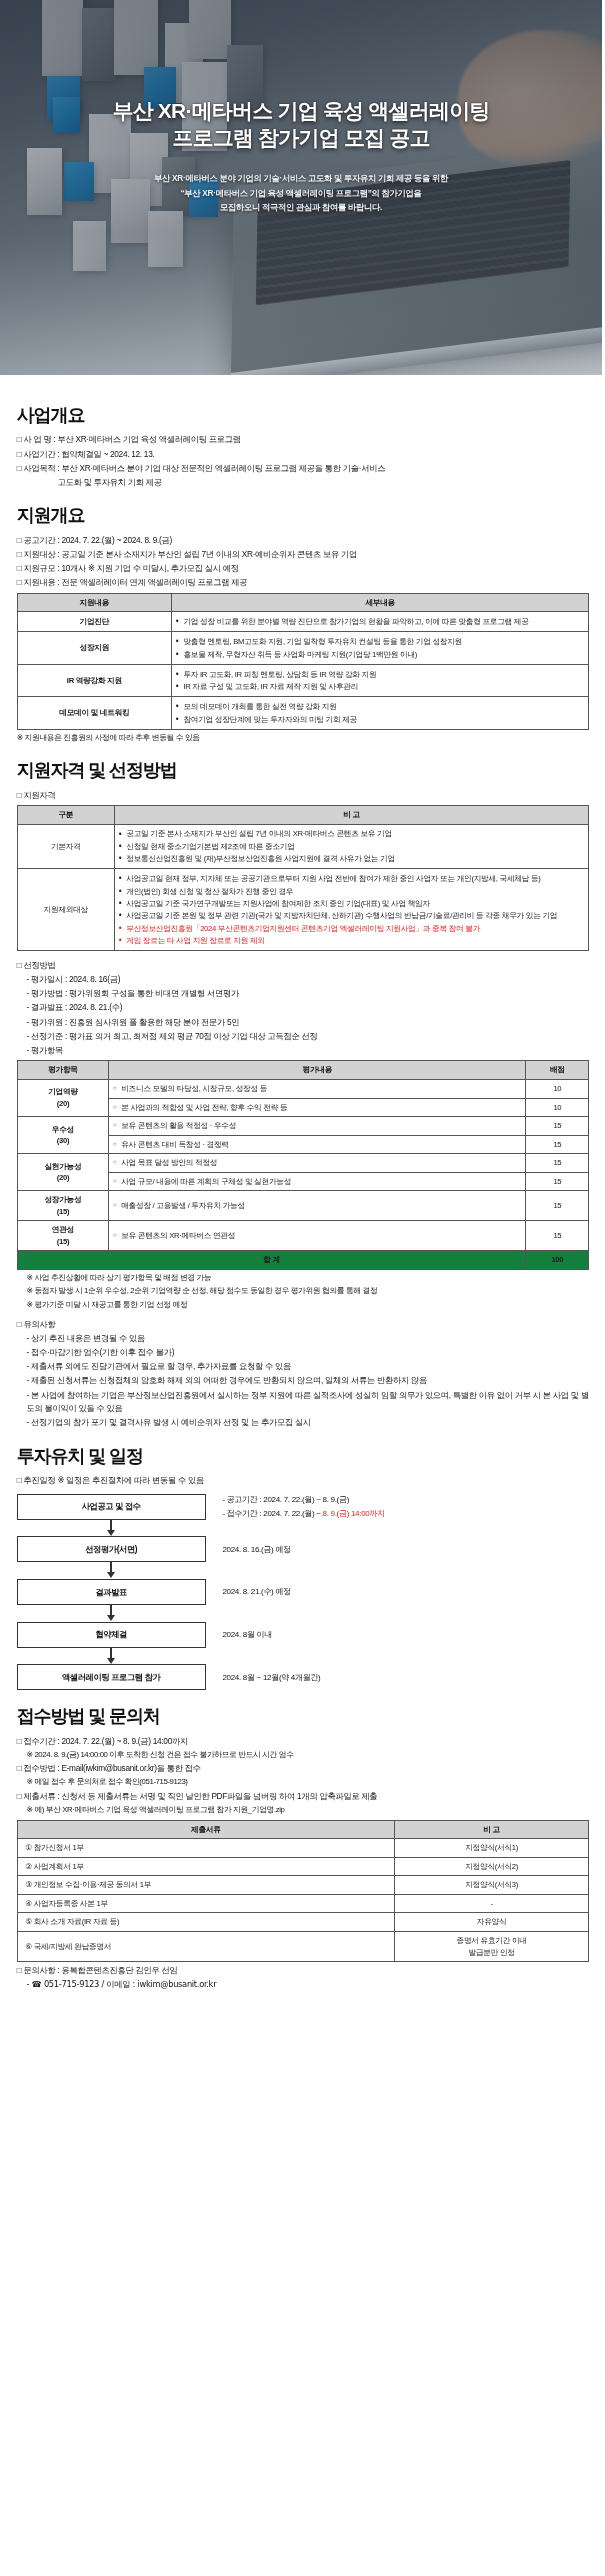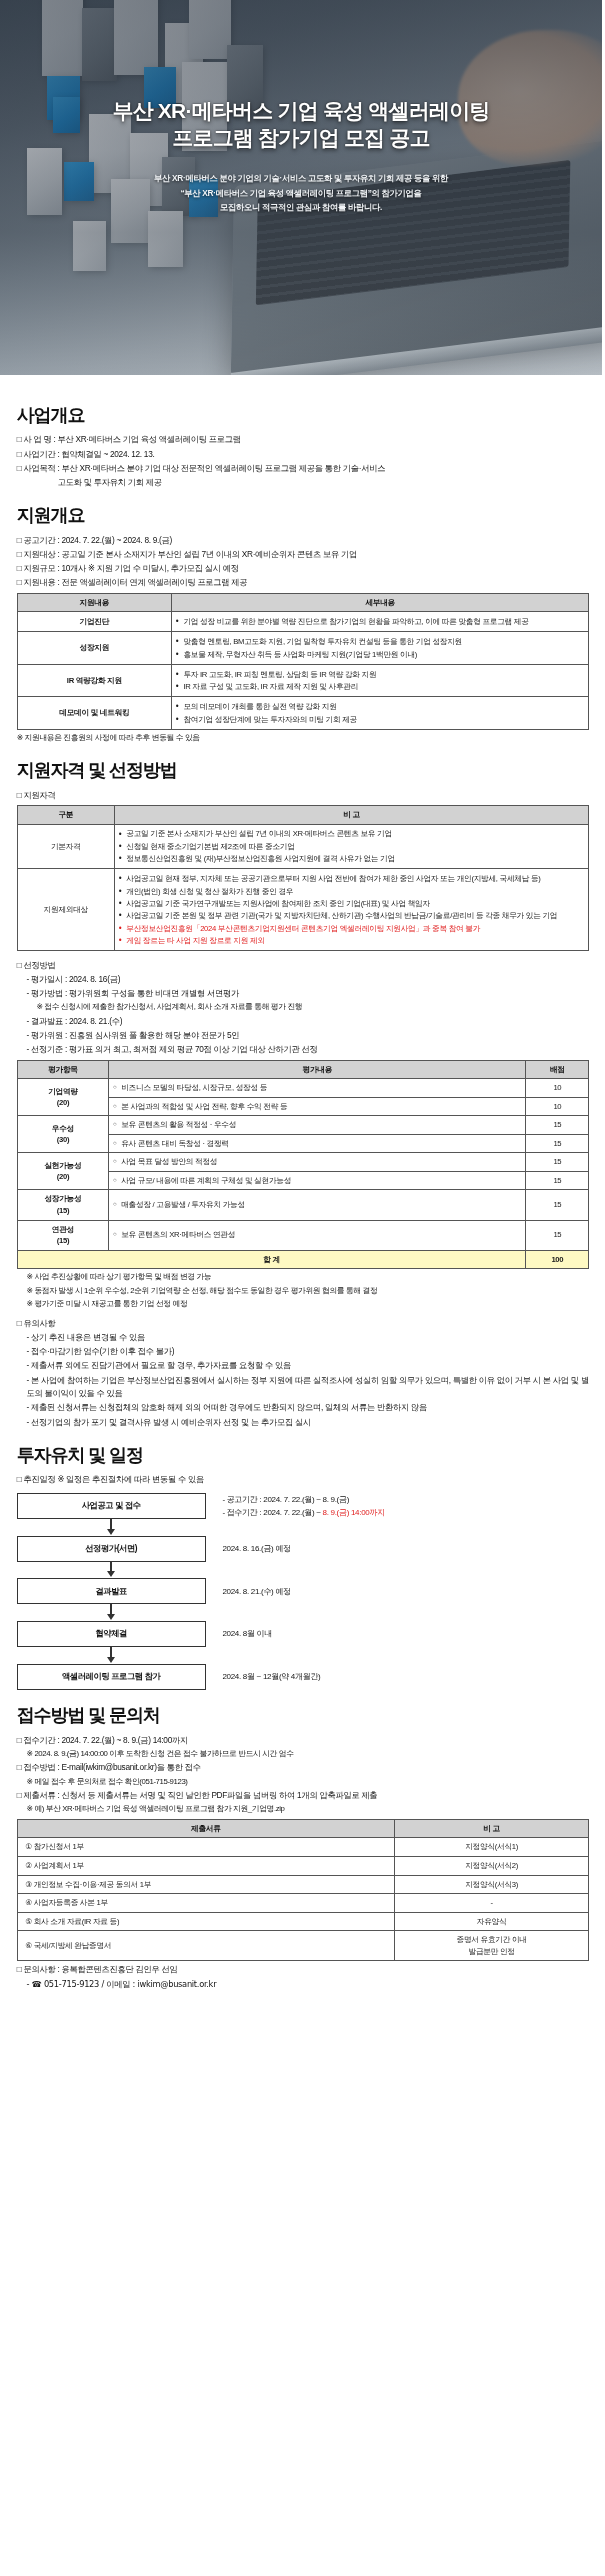--- a/index.html
+++ b/index.html
@@ -123,21 +123,21 @@
   .blist { margin: 0; padding: 0; list-style: none; }
   .blist li { position: relative; padding-left: 7.6px; margin: 0.8px 0; }
   .blist li::before {
     content: "•"; position: absolute; left: 0; top: -0.8px; font-size: 8.3px;
   }
   .olist { margin:0; padding:0; list-style:none; }
   .olist li { position: relative; padding-left: 8.3px; margin: 0; }
   .olist li::before {
     content: "○"; position: absolute; left: 0; top: 0; font-size: 6px; line-height: 1.9;
   }
-  tr.total td { background:#fef9c3; font-weight:800; text-align:center; }
+  tr.total td { background:#15803d; font-weight:800; text-align:center; }
 
   
   .flow { margin: 6px 0 3px 0; }
   .flowrow { display: flex; align-items: center; gap: 0; margin-bottom: 0; }
   .flowbox {
     width: 189px; min-height: 26px;
     border: 1.1px solid #333; background:#fff;
     display:flex; align-items:center; justify-content:center;
     font-size: 8.3px; font-weight: 700; letter-spacing: -0.4px; color:#111;
     padding: 3.8px 4.5px; text-align:center;
@@ -301,24 +301,24 @@
           </ul>
         </td>
       </tr>
     </tbody>
   </table>
 
   <div class="gap6"></div>
   <div class="ln">□ 선정방법</div>
   <div class="ln ind1">- 평가일시 : 2024. 8. 16(금)</div>
   <div class="ln ind1">- 평가방법 : 평가위원회 구성을 통한 비대면 개별형 서면평가</div>
-  <div class="ln ind2 note">※ 접수 신청시에 제출한 참가신청서, 사업계획서, 회사 소개 자료를 통해 평가 진행</div>
   <div class="ln ind1">- 결과발표 : 2024. 8. 21.(수)</div>
   <div class="ln ind1">- 평가위원 : 진흥원 심사위원 풀 활용한 해당 분야 전문가 5인</div>
-  <div class="ln ind1">- 선정기준 : 평가표 의거 최고, 최저점 제외 평균 70점 이상 기업 대상 산하기관 선정</div>
+  <div class="ln ind1">- 선정기준 : 평가표 의거 최고, 최저점 제외 평균 70점 이상 기업 대상 고득점순 선정</div>
+  <div class="ln ind1">- 평가항목</div>
 
   <table class="t">
     <colgroup>
         <col style="width:16%">
         <col style="width:73%">
         <col style="width:11%">
       </colgroup>
     <thead>
       <tr>
         <th>평가항목</th>
@@ -414,22 +414,22 @@
 
   <div class="ln ind1 note wrapok">※ 사업 추진상황에 따라 상기 평가항목 및 배점 변경 가능</div>
   <div class="ln ind1 note wrapok">※ 동점자 발생 시 1순위 우수성, 2순위 기업역량 순 선정, 해당 점수도 동일한 경우 평가위원 협의를 통해 결정</div>
   <div class="ln ind1 note wrapok">※ 평가기준 미달 시 재공고를 통한 기업 선정 예정</div>
 
   <div class="gap6"></div>
   <div class="ln">□ 유의사항</div>
   <div class="ln ind1 wrapok">- 상기 추진 내용은 변경될 수 있음</div>
   <div class="ln ind1 wrapok">- 접수·마감기한 엄수(기한 이후 접수 불가)</div>
   <div class="ln ind1 wrapok">- 제출서류 외에도 진담기관에서 필요로 할 경우, 추가자료를 요청할 수 있음</div>
+  <div class="ln ind1 wrapok">- 제출된 신청서류는 신청접체의 암호화 해제 외의 어떠한 경우에도 반환되지 않으며, 일체의 서류는 반환하지 않음</div>
   <div class="ln ind1 wrapok">- 본 사업에 참여하는 기업은 부산정보산업진흥원에서 실시하는 정부 지원에 따른 실적조사에 성실히 임할 의무가 있으며, 특별한 이유 없이 거부 시 본 사업 및 별도의 불이익이 있을 수 있음</div>
-  <div class="ln ind1 wrapok">- 제출된 신청서류는 신청접체의 암호화 해제 외의 어떠한 경우에도 반환되지 않으며, 일체의 서류는 반환하지 않음</div>
   <div class="ln ind1 wrapok">- 선정기업의 참가 포기 및 결격사유 발생 시 예비순위자 선정 및 는 추가모집 실시</div>
 
   <div class="sec-title">투자유치 및 일정</div>
   <div class="ln">□ 추진일정   ※ 일정은 추진절차에 따라 변동될 수 있음</div>
 
   <div class="flow">
     <div class="flowrow">
       <div class="flowbox">사업공고 및 접수</div>
       <div class="flowside">
         <div>- 공고기간 : 2024. 7. 22.(월) ~ 8. 9.(금)</div>

